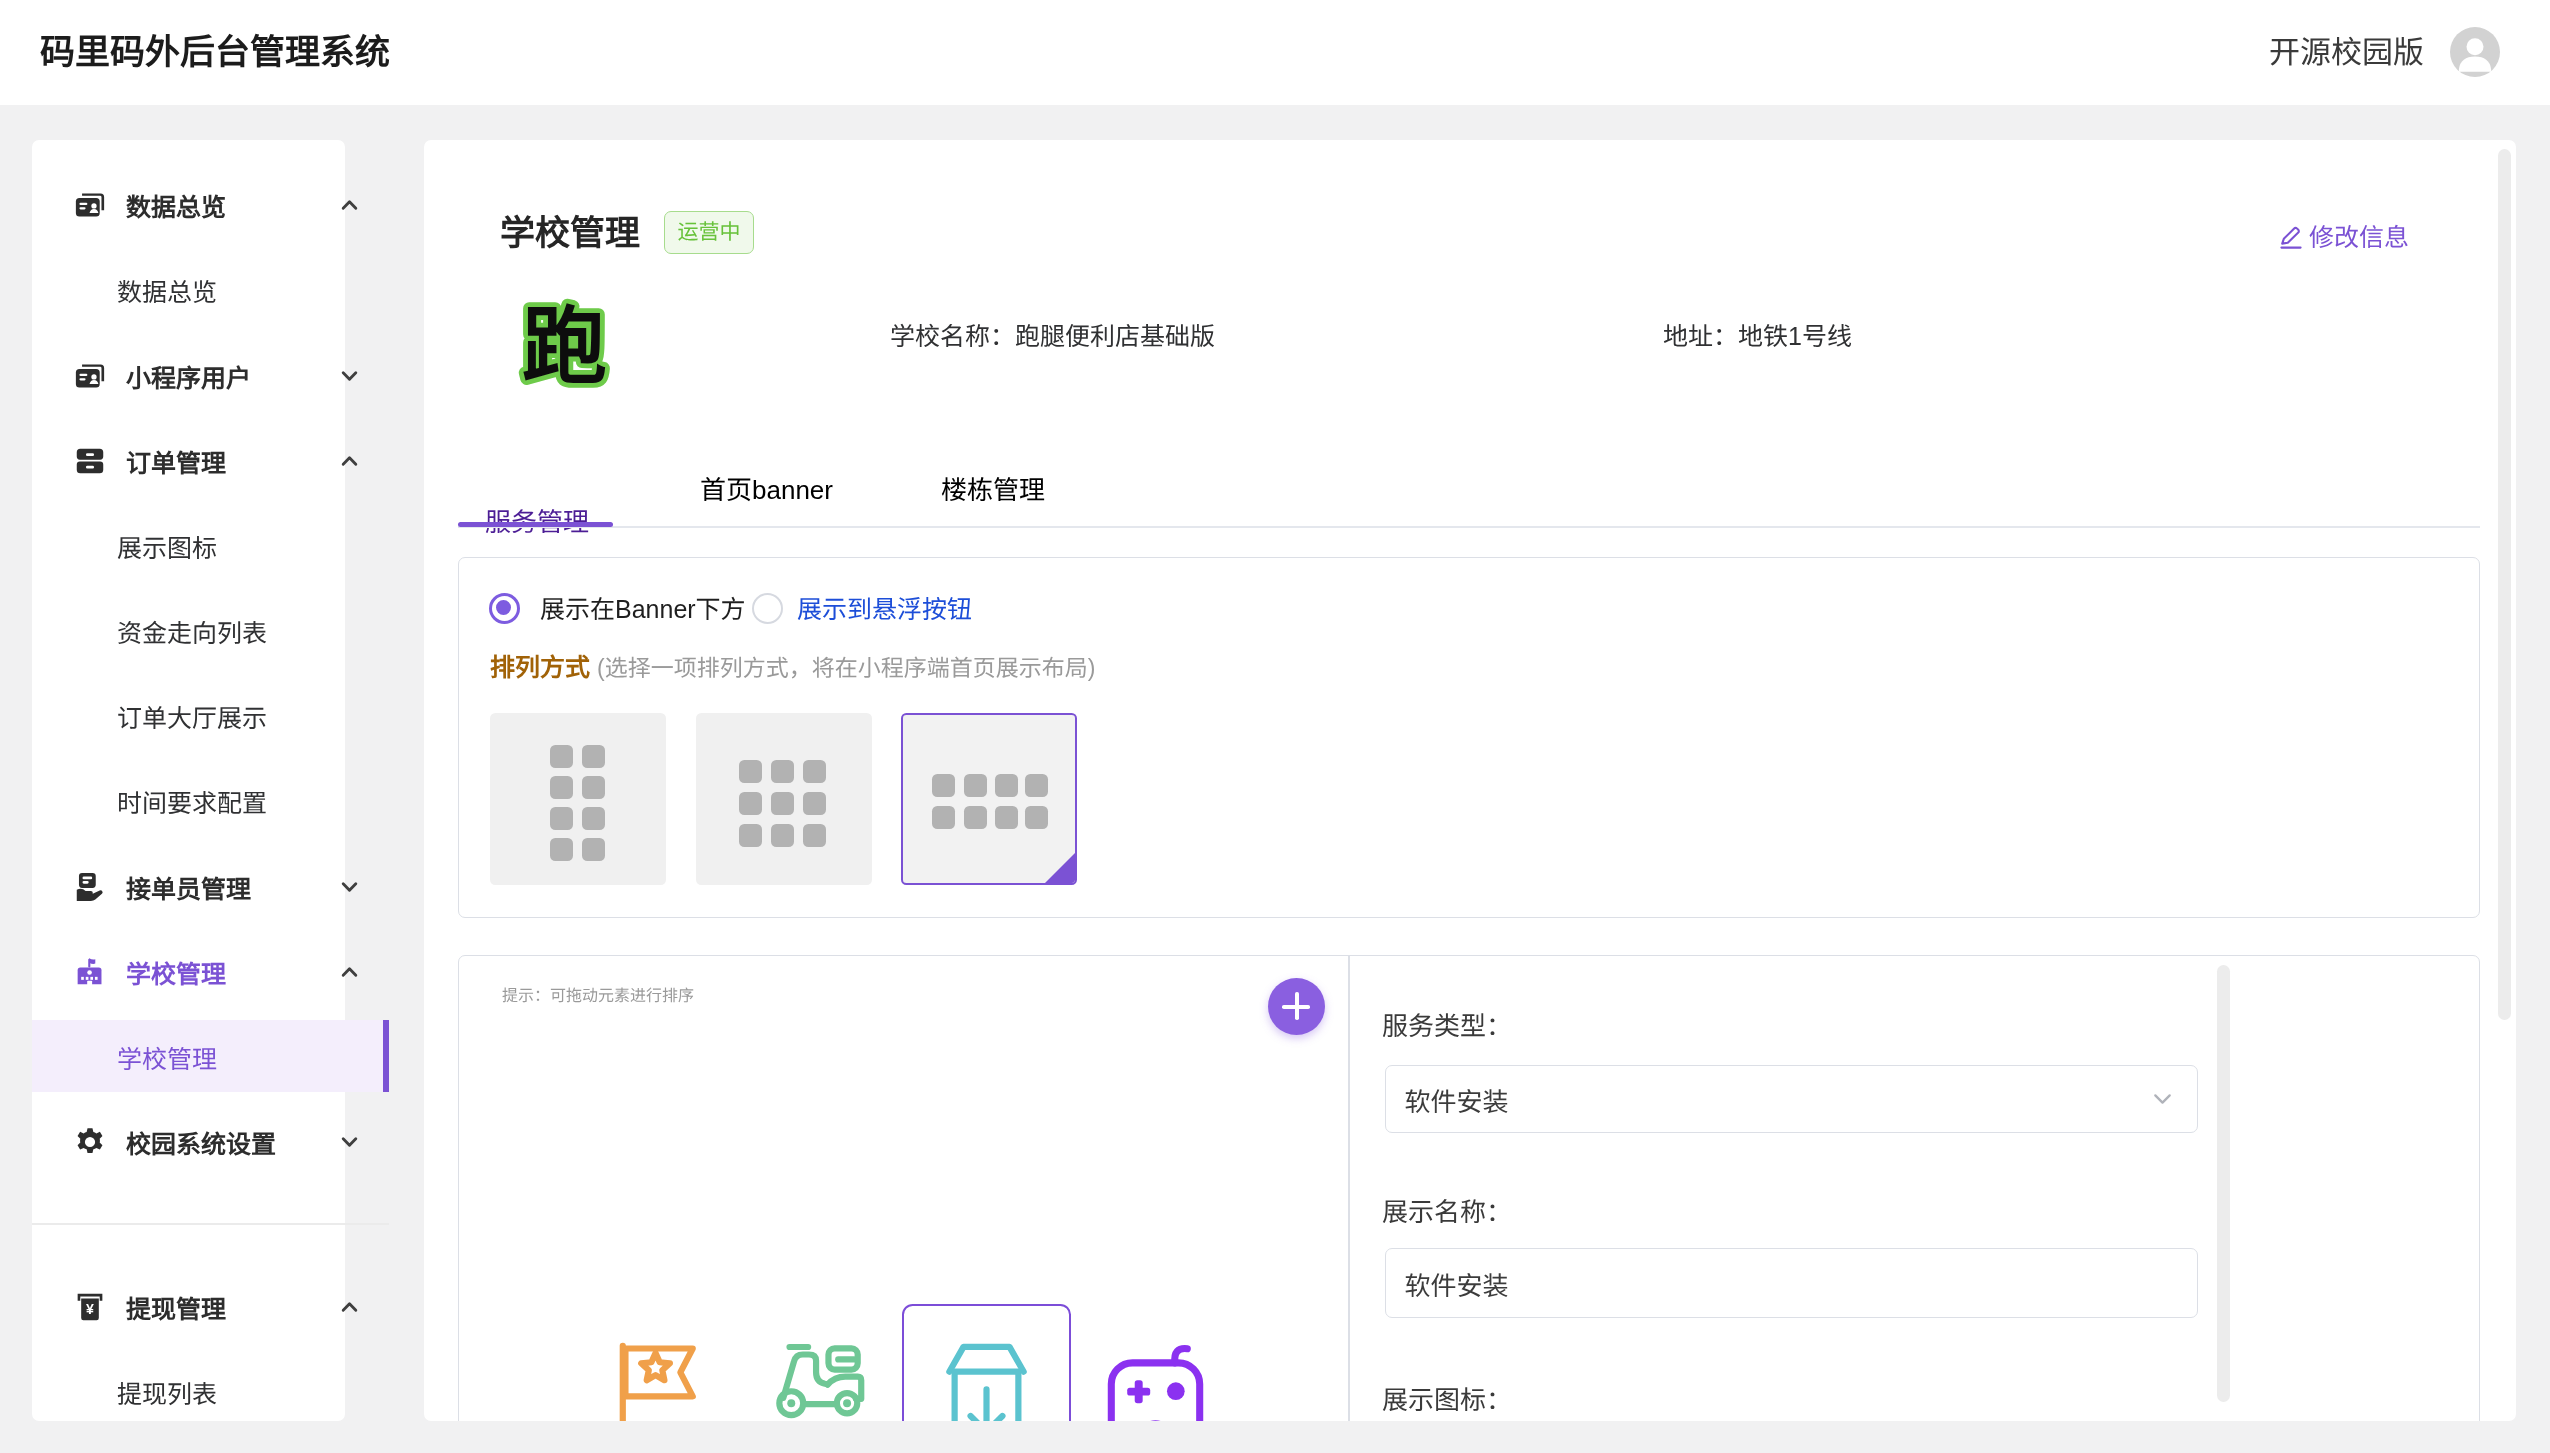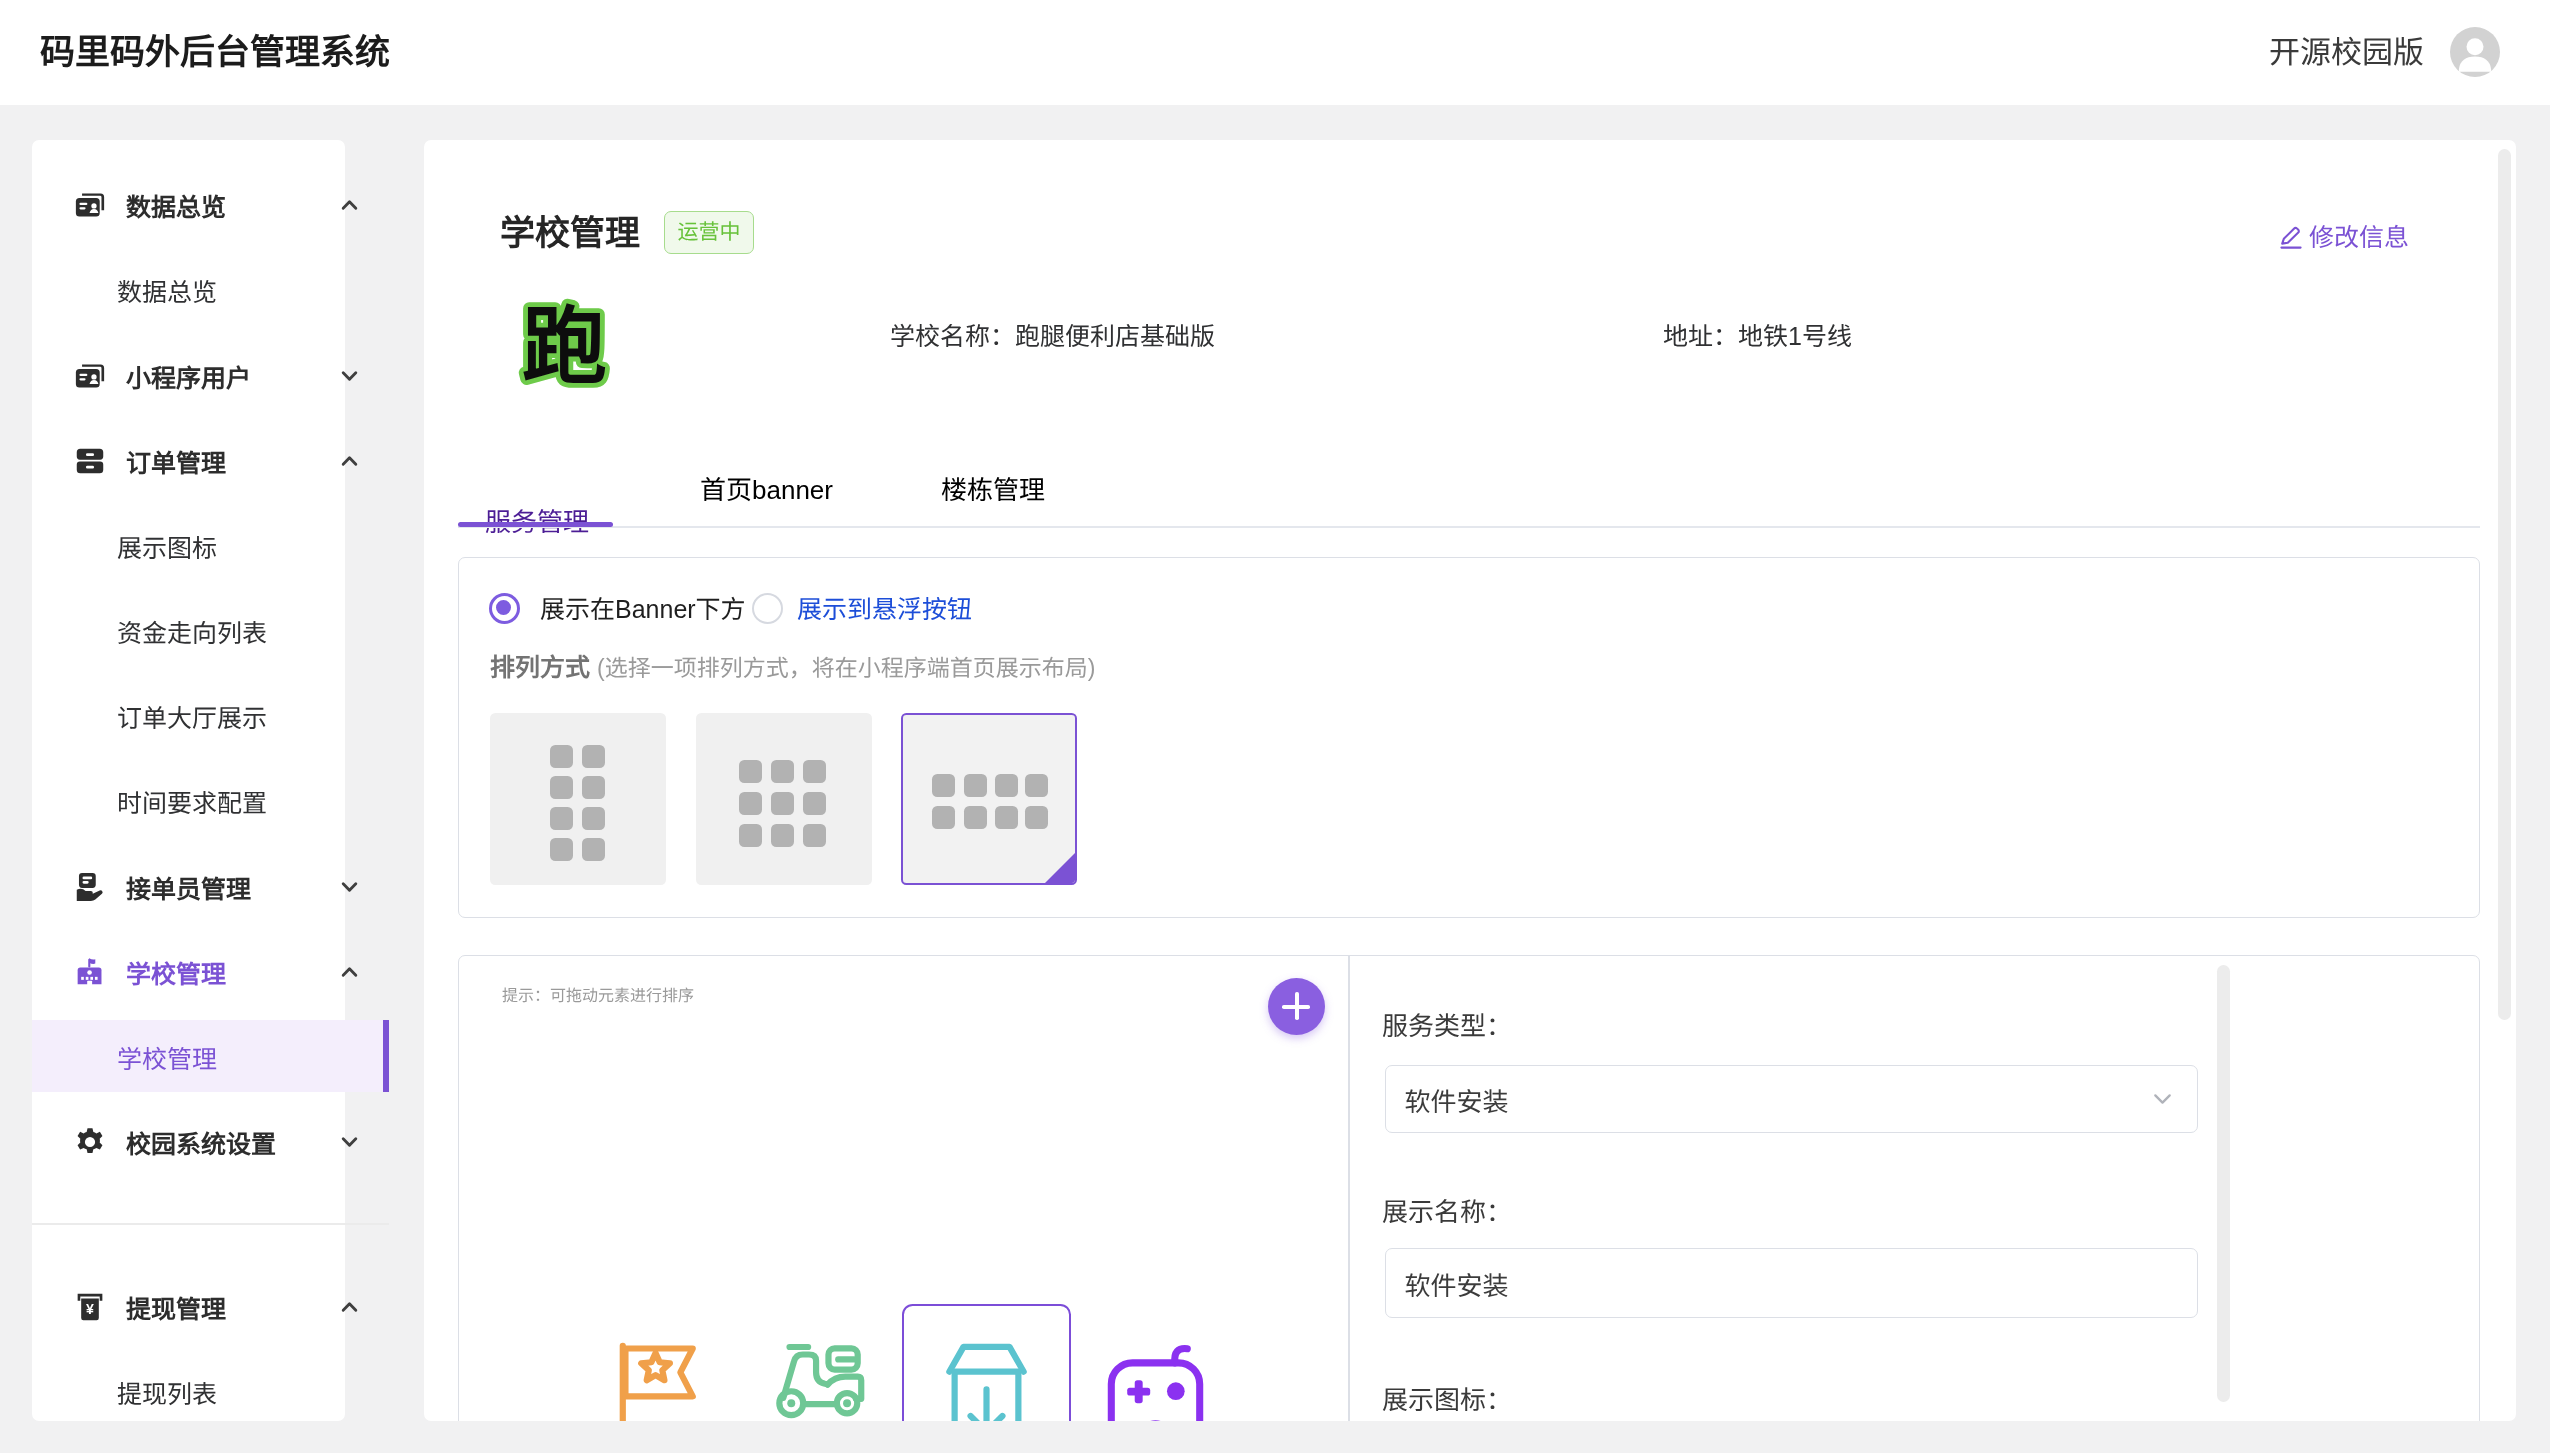--- a/index.html
+++ b/index.html
@@ -42,21 +42,21 @@
   .tab-line { position:absolute; left:34px; top:386px; width:2022px; height:1.8px; background:#e4e7ed; }
   .tab-bar { position:absolute; left:34px; top:382px; width:155px; height:5.3px; background:#7b52d4; border-radius:2.7px; }
 
   .box1 { position:absolute; left:34px; top:417px; width:2022px; height:361px; border:1.8px solid #dcdfe6; border-radius:7px; background:#fff; }
   .rcirc { position:absolute; border-radius:50%; }
   .rc1 { left:30px; top:35px; width:31px; height:31px; border:3.5px solid #7d5ce0; background:#fff; }
   .rc1::after { content:""; position:absolute; left:4.4px; top:4.4px; width:15px; height:15px; border-radius:50%; background:#7d5ce0; }
   .rc2 { left:293px; top:35px; width:31px; height:31px; border:2.7px solid #d6d9e0; background:#fff; }
   .rl1 { position:absolute; left:81px; top:38px; font-size:25px; line-height:27px; color:#1f1f1f; }
   .rl2 { position:absolute; left:338px; top:38px; font-size:25px; line-height:27px; color:#1d4ed8; }
-  .pw-title { position:absolute; left:31px; top:97px; font-size:25px; line-height:25px; font-weight:bold; color:#737373; }
+  .pw-title { position:absolute; left:31px; top:97px; font-size:25px; line-height:25px; font-weight:bold; color:#a16207; }
   .pw-sub { position:absolute; left:138px; top:98px; font-size:23px; line-height:25px; color:#9a9a9a; }
   .gridbox { position:absolute; top:155px; width:176px; height:172px; background:#f0f0f0; border-radius:5.3px; }
   .gb1 { left:31px; }
   .gb2 { left:237px; }
   .gb3 { left:442px; background:#f2f2f2; border:2.7px solid #7b52d4; overflow:hidden; }
   .sq { position:absolute; width:23px; height:23px; background:#b2b2b2; border-radius:5.3px; }
   .tri { position:absolute; right:-0.9px; bottom:-0.9px; width:0; height:0; border-left:32px solid transparent; border-bottom:32px solid #7b52d4; }
 
   .box2 { position:absolute; left:34px; top:815px; width:2022px; height:603px; border:1.8px solid #dcdfe6; border-radius:7px; background:#fff; }
   .vdiv { position:absolute; left:889px; top:0; width:1.8px; height:100%; background:#dcdfe6; }

